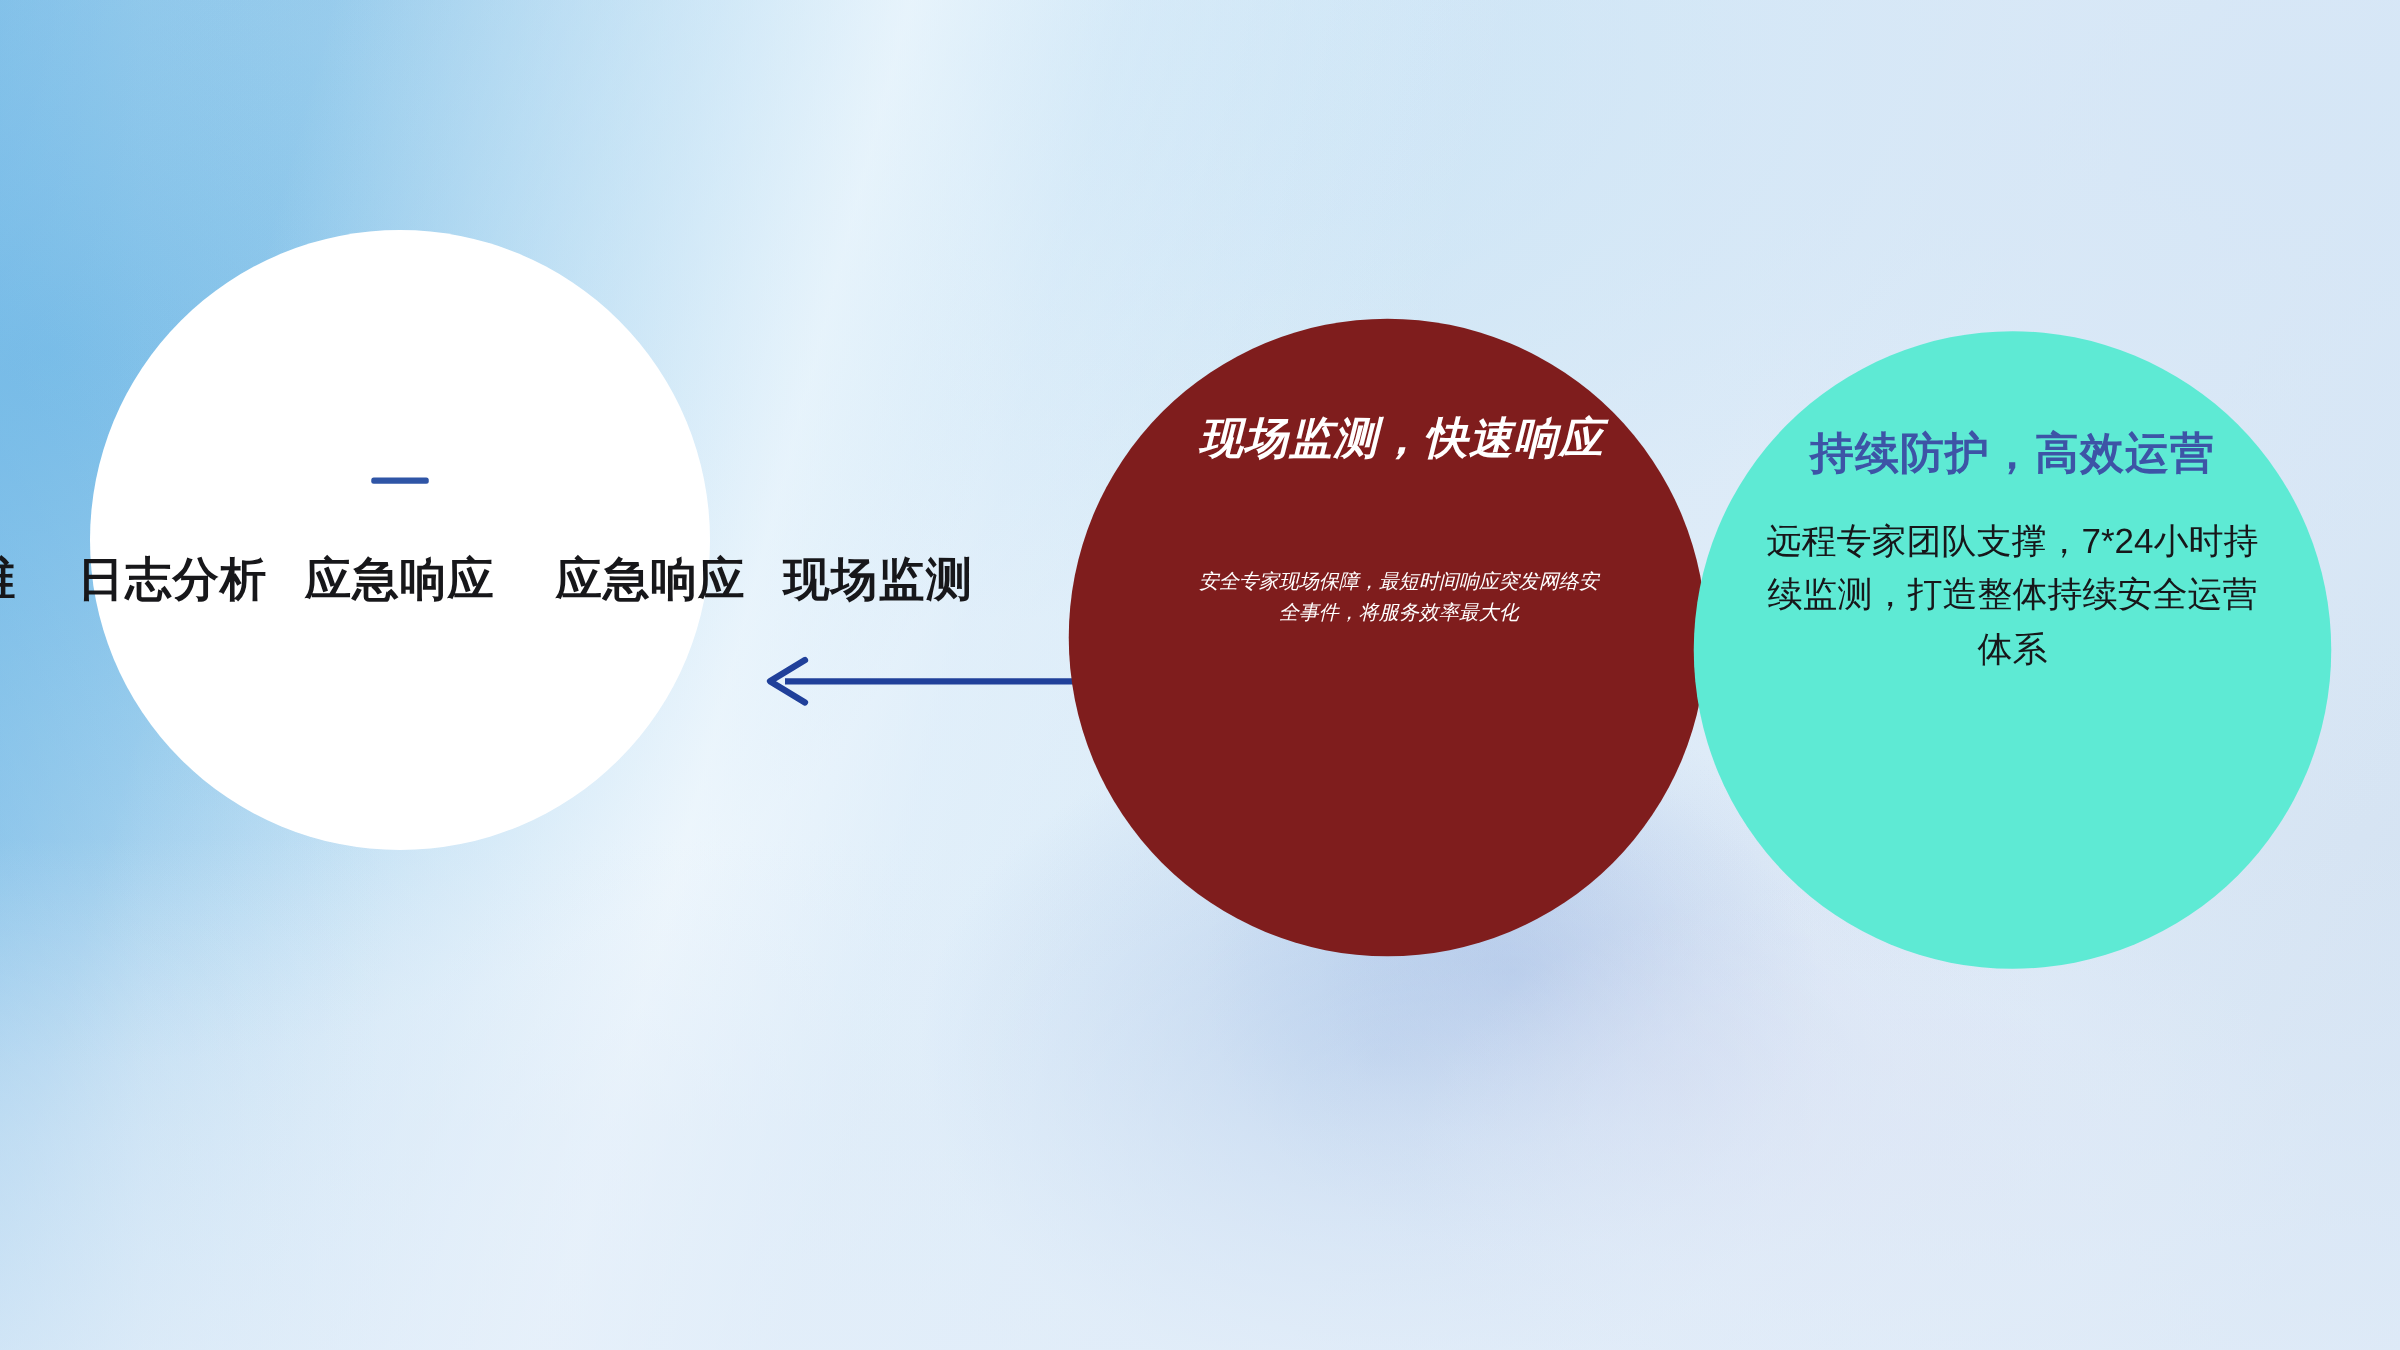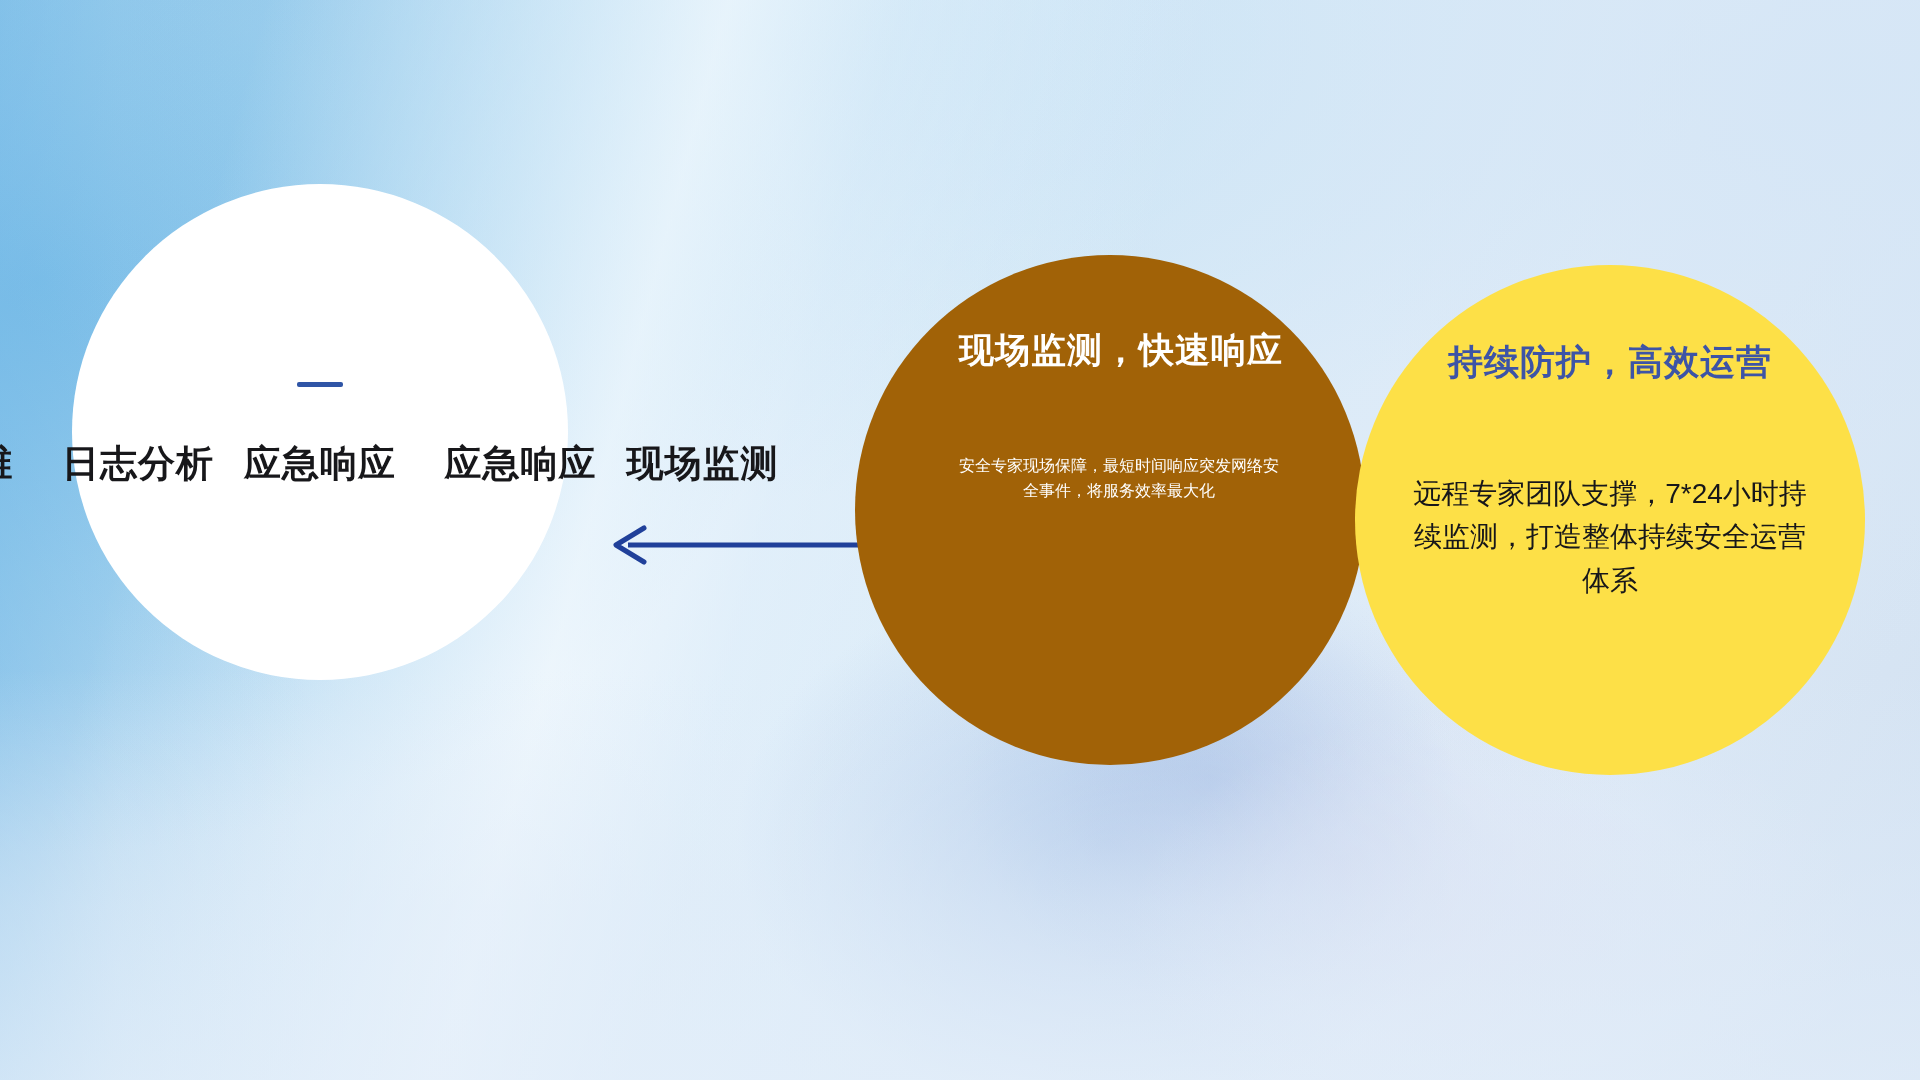--- a/index.html
+++ b/index.html
@@ -181,21 +181,21 @@
     font-size:35px;
     font-weight:bold;
     letter-spacing:1px;
     white-space:nowrap;
   }
   .right-body {
     color:#17171a;
     font-size:28px;
     line-height:1.55;
     text-align:center;
-    margin-top:86px;
+    margin-top:25px;
     width:400px;
   }
 
   
   .arrow-wrap {
     position:absolute;
     left:600px; top:515px;
     width:290px; height:60px;
     z-index:3;
   }
@@ -240,27 +240,27 @@
           <span class="gap"></span>
           <span>应急响应</span>
         </div>
         <div class="left-line" style="color: rgb(23, 23, 26);">
           <span>现场监测</span>
         </div>
       </div>
     </div>
   </div>
 
-  <div class="circle circle-mid" style="background: #a16207;">
+  <div class="circle circle-mid" style="background: #7f1d1d; font-style: italic;">
     <div class="mid-inner">
       <div class="mid-title" style="color: rgb(255, 255, 255);">现场监测，快速响应</div>
       <div class="mid-body" style="color: rgb(255, 255, 255);">安全专家现场保障，最短时间响应突发网络安全事件，将服务效率最大化</div>
     </div>
   </div>
 
-  <div class="circle circle-right" style="background: #fde047;">
+  <div class="circle circle-right" style="background: #5eead4;">
     <div class="right-inner">
       <div class="right-title" style="color: rgb(61, 84, 166);">持续防护，高效运营</div>
       <div class="right-body" style="color: rgb(23, 23, 26);">远程专家团队支撑，7*24小时持续监测，打造整体持续安全运营体系</div>
     </div>
   </div>
 
 </div>
 
 </body></html>

